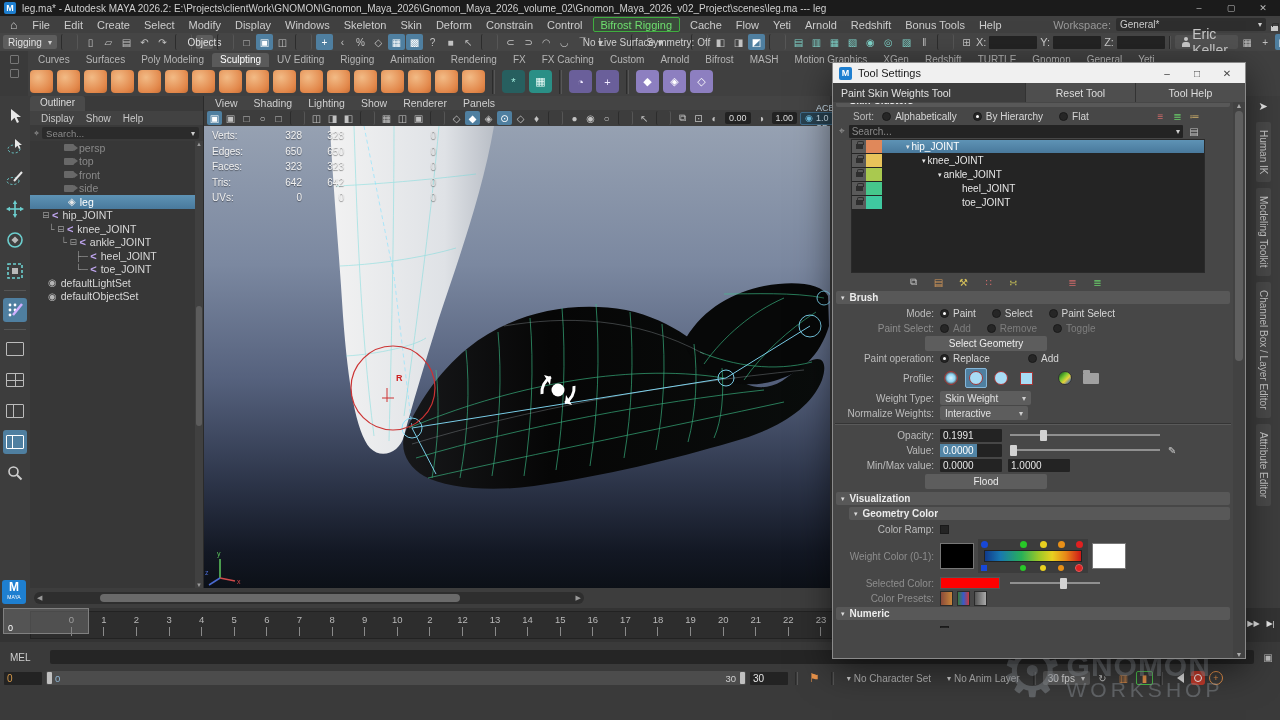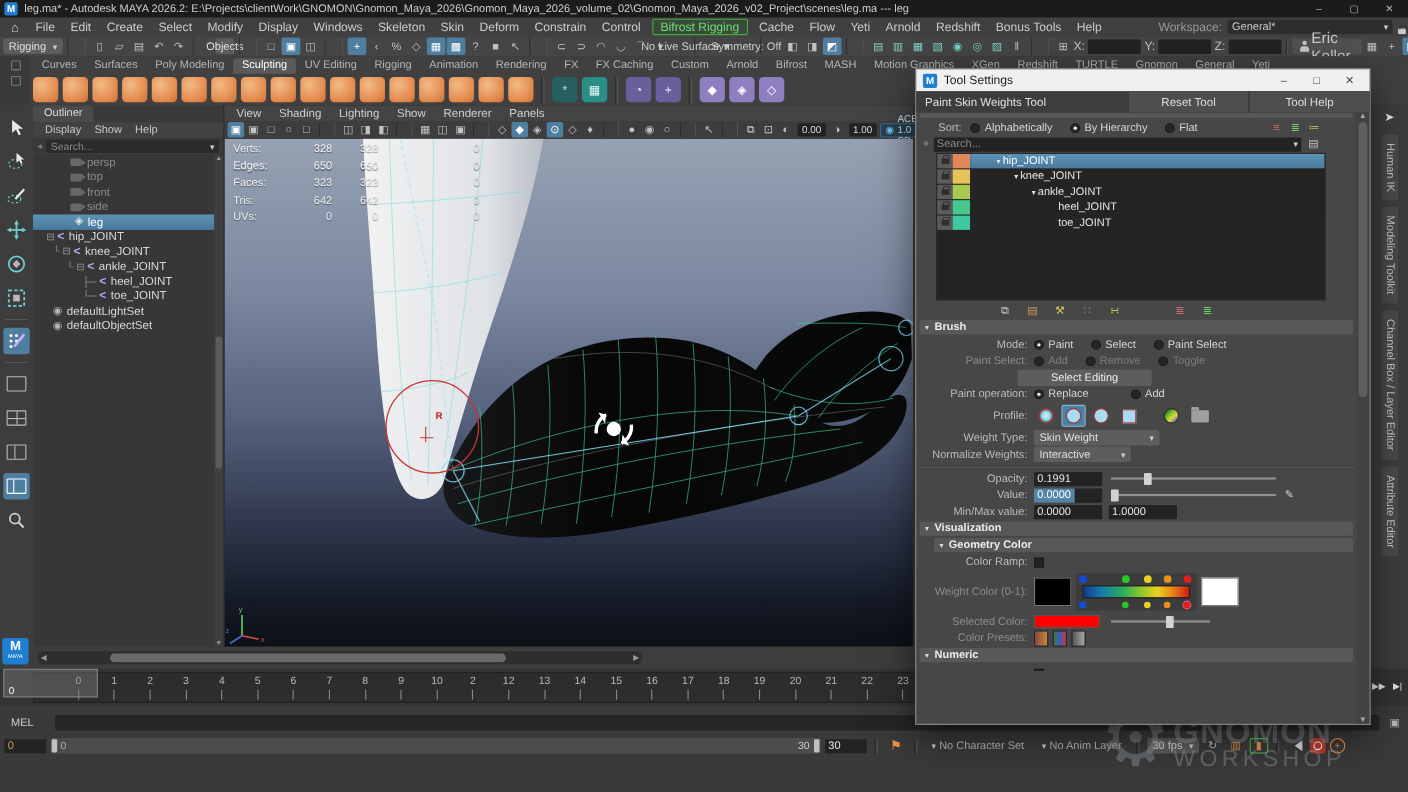--- a/index.html
+++ b/index.html
@@ -927,21 +927,21 @@
           </span><span class="fx">
             <span class="rd"></span>
             <span class="rlab">Remove</span>
           </span><span class="fx">
             <span class="rd"></span>
             <span class="rlab">Toggle</span>
           </span></div>
     </div>
     <div class="r">
         <span style="width:90px"></span>
-        <span class="btn" style="width:122px">Select Editing</span>
+        <span class="btn" style="width:122px">Select Geometry</span>
       </div>
     <div class="r">
       <span class="lb">Paint operation:</span>
       <div style="display:contents">
         
       <span class="fx" style="width:88px">
             <span class="rd on"></span>
             <span class="rlab">Replace</span>
           </span><span class="fx" style="width:88px">
             <span class="rd"></span>
@@ -963,21 +963,21 @@
           <span class="q"></span>
         </span>
       <span style="width:14px"></span>
       <span class="prof p5">
           <span class="c"></span>
         </span>
       <span class="folder"></span>
     </div>
     <div class="r">
       <span class="lb">Weight Type:</span>
-      <span class="dd" style="width:114px;justify-content:space-between">
+      <span class="dd" style="width:91px;justify-content:space-between">
         <span>Skin Weight</span>
           <span class="cv">▾</span>
         </span>
     </div>
     <div class="r">
       <span class="lb">Normalize Weights:</span>
       <span class="dd" style="width:88px;justify-content:space-between">
         <span>Interactive</span>
           <span class="cv">▾</span>
         </span>
@@ -1000,20 +1000,24 @@
           <span class="trk"></span>
           <span class="hdl" style="left:0"></span>
         </span>
       <span style="margin-left:8px;color:#ccc">✎</span>
     </div>
     <div class="r">
       <span class="lb">Min/Max value:</span>
       <span class="inp" style="width:62px">0.0000</span>
       <span class="inp" style="width:62px;margin-left:6px">1.0000</span>
     </div>
+    <div class="r" style="height:17px">
+        <span style="width:90px"></span>
+        <span class="btn" style="width:122px">Flood</span>
+      </div>
 
     <div class="sect">
         <span class="sarr">▾</span>
         <span>Visualization</span>
       </div>
     <div class="sect sub">
         <span class="sarr">▾</span>
         <span>Geometry Color</span>
       </div>
     <div class="r">

